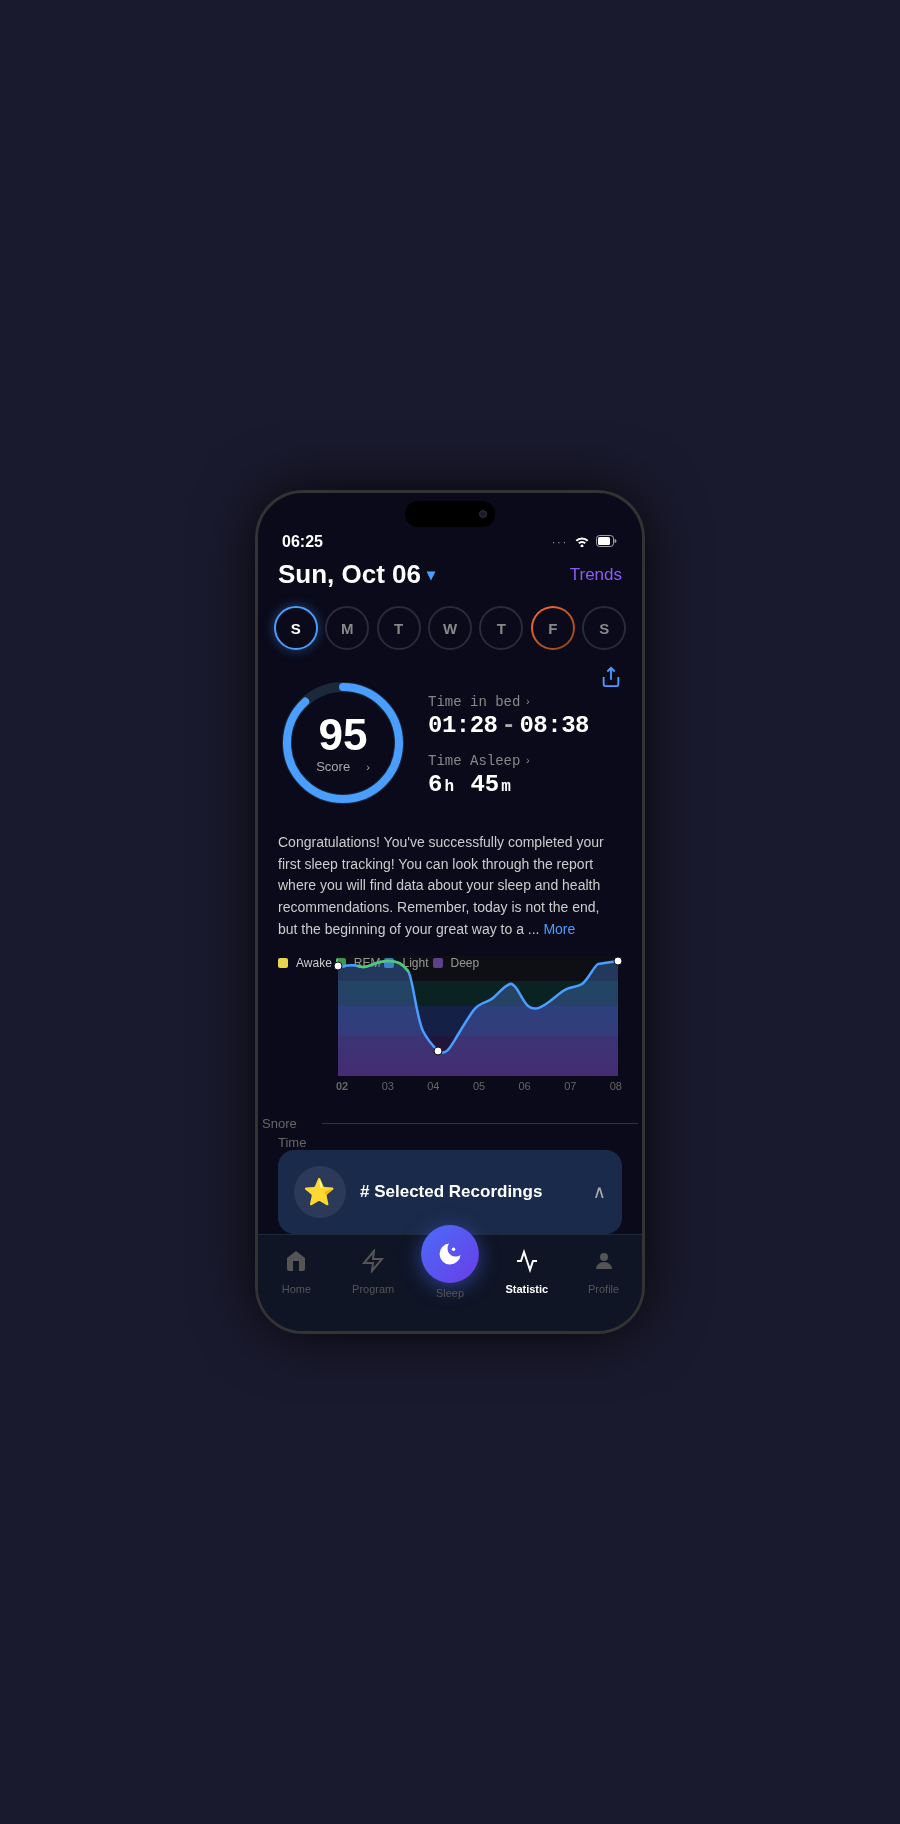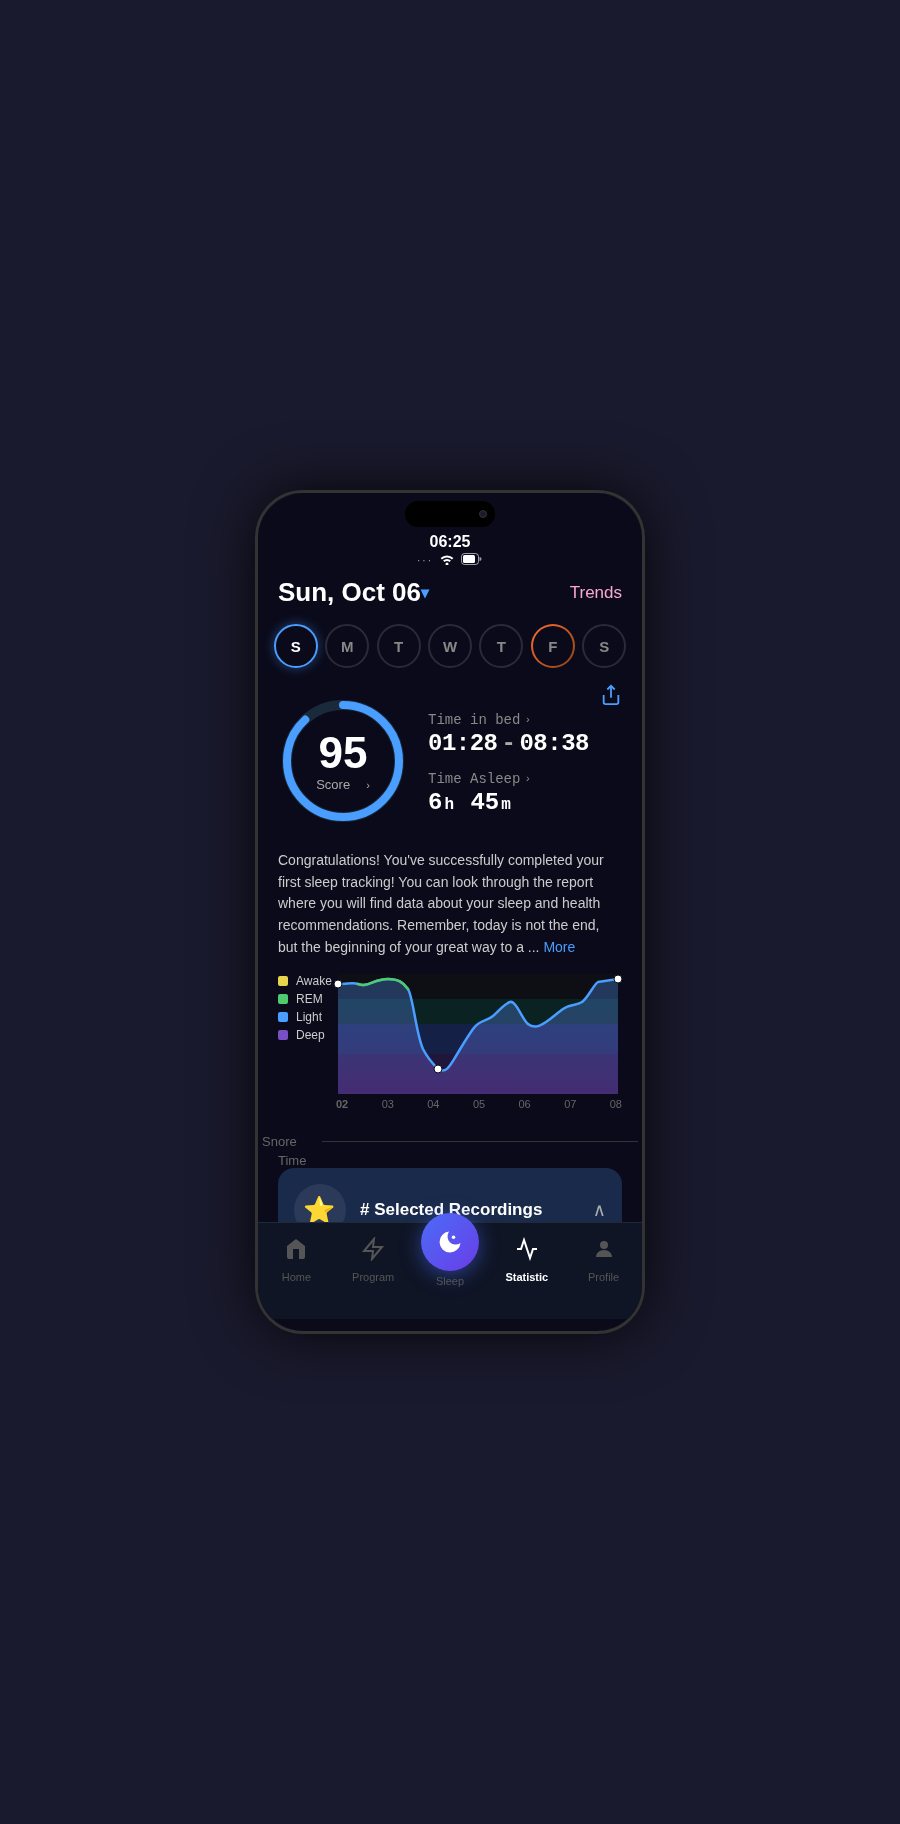--- a/index.html
+++ b/index.html
@@ -62,27 +62,28 @@
       justify-content: space-between;
       align-items: center;
       padding: 4px 20px 12px;
     }
     .header-date {
       font-size: 26px;
       font-weight: 700;
       color: white;
       display: flex;
       align-items: center;
+      gap: 6px;
     }
     .header-date .chevron {
       color: #4a9eff;
       font-size: 16px;
     }
     .trends-btn {
-      color: #f9a8d4;
+      color: #8b5cf6;
       font-size: 17px;
       font-weight: 500;
       background: none;
       border: none;
       cursor: pointer;
     }
 
     
     .week-days {
       display: flex;
@@ -235,21 +236,21 @@
       height: 120px;
       margin-left: 0;
     }
 
     .chart-row {
       display: flex;
       align-items: flex-start;
     }
     .chart-left-labels {
       display: flex;
-      flex-direction: column;
+      flex-direction: row;
       gap: 4px;
       margin-right: 8px;
       width: 48px;
     }
 
     
     .snore-row {
       display: flex;
       align-items: center;
       padding: 8px 4px 0;
@@ -318,21 +319,21 @@
       color: white;
     }
     .chevron-up {
       color: #aaa;
       font-size: 18px;
     }
 
     
     .bottom-nav {
       position: sticky;
-      bottom: 12px;
+      bottom: 0;
       background: #0f1525;
       border-top: 1px solid #1e2a3a;
       display: flex;
       justify-content: space-around;
       align-items: center;
       padding: 10px 0 32px;
       margin-top: 24px;
     }
     .nav-item {
       display: flex;
@@ -394,21 +395,21 @@
   </style>
 </head>
 <body>
 
 <div class="phone-frame">
   <div class="dynamic-island">
     <div class="camera-dot"></div>
   </div>
   <div class="phone-screen">
 
-    <div class="status-bar" style="padding-top:40px;flex-direction:column;">
+    <div class="status-bar" style="padding-top:40px;">
       <span class="status-time">06:25</span>
       <div class="status-icons">
         <span class="dots">···</span>
         <span>
           <svg width="16" height="12" viewBox="0 0 16 12" fill="white">
             <path d="M8 9.5a1.5 1.5 0 1 1 0 3 1.5 1.5 0 0 1 0-3zm0-3.5a5.5 5.5 0 0 1 3.9 1.6l-1.4 1.4A3.5 3.5 0 0 0 8 8a3.5 3.5 0 0 0-2.5 1L4.1 7.6A5.5 5.5 0 0 1 8 6zm0-3.5a9 9 0 0 1 6.4 2.6L13 6.5A7 7 0 0 0 8 4.5a7 7 0 0 0-5 2L1.6 5.1A9 9 0 0 1 8 2.5z"></path>
           </svg>
         </span>
         <span>
           <svg width="22" height="12" viewBox="0 0 22 12" fill="none">

